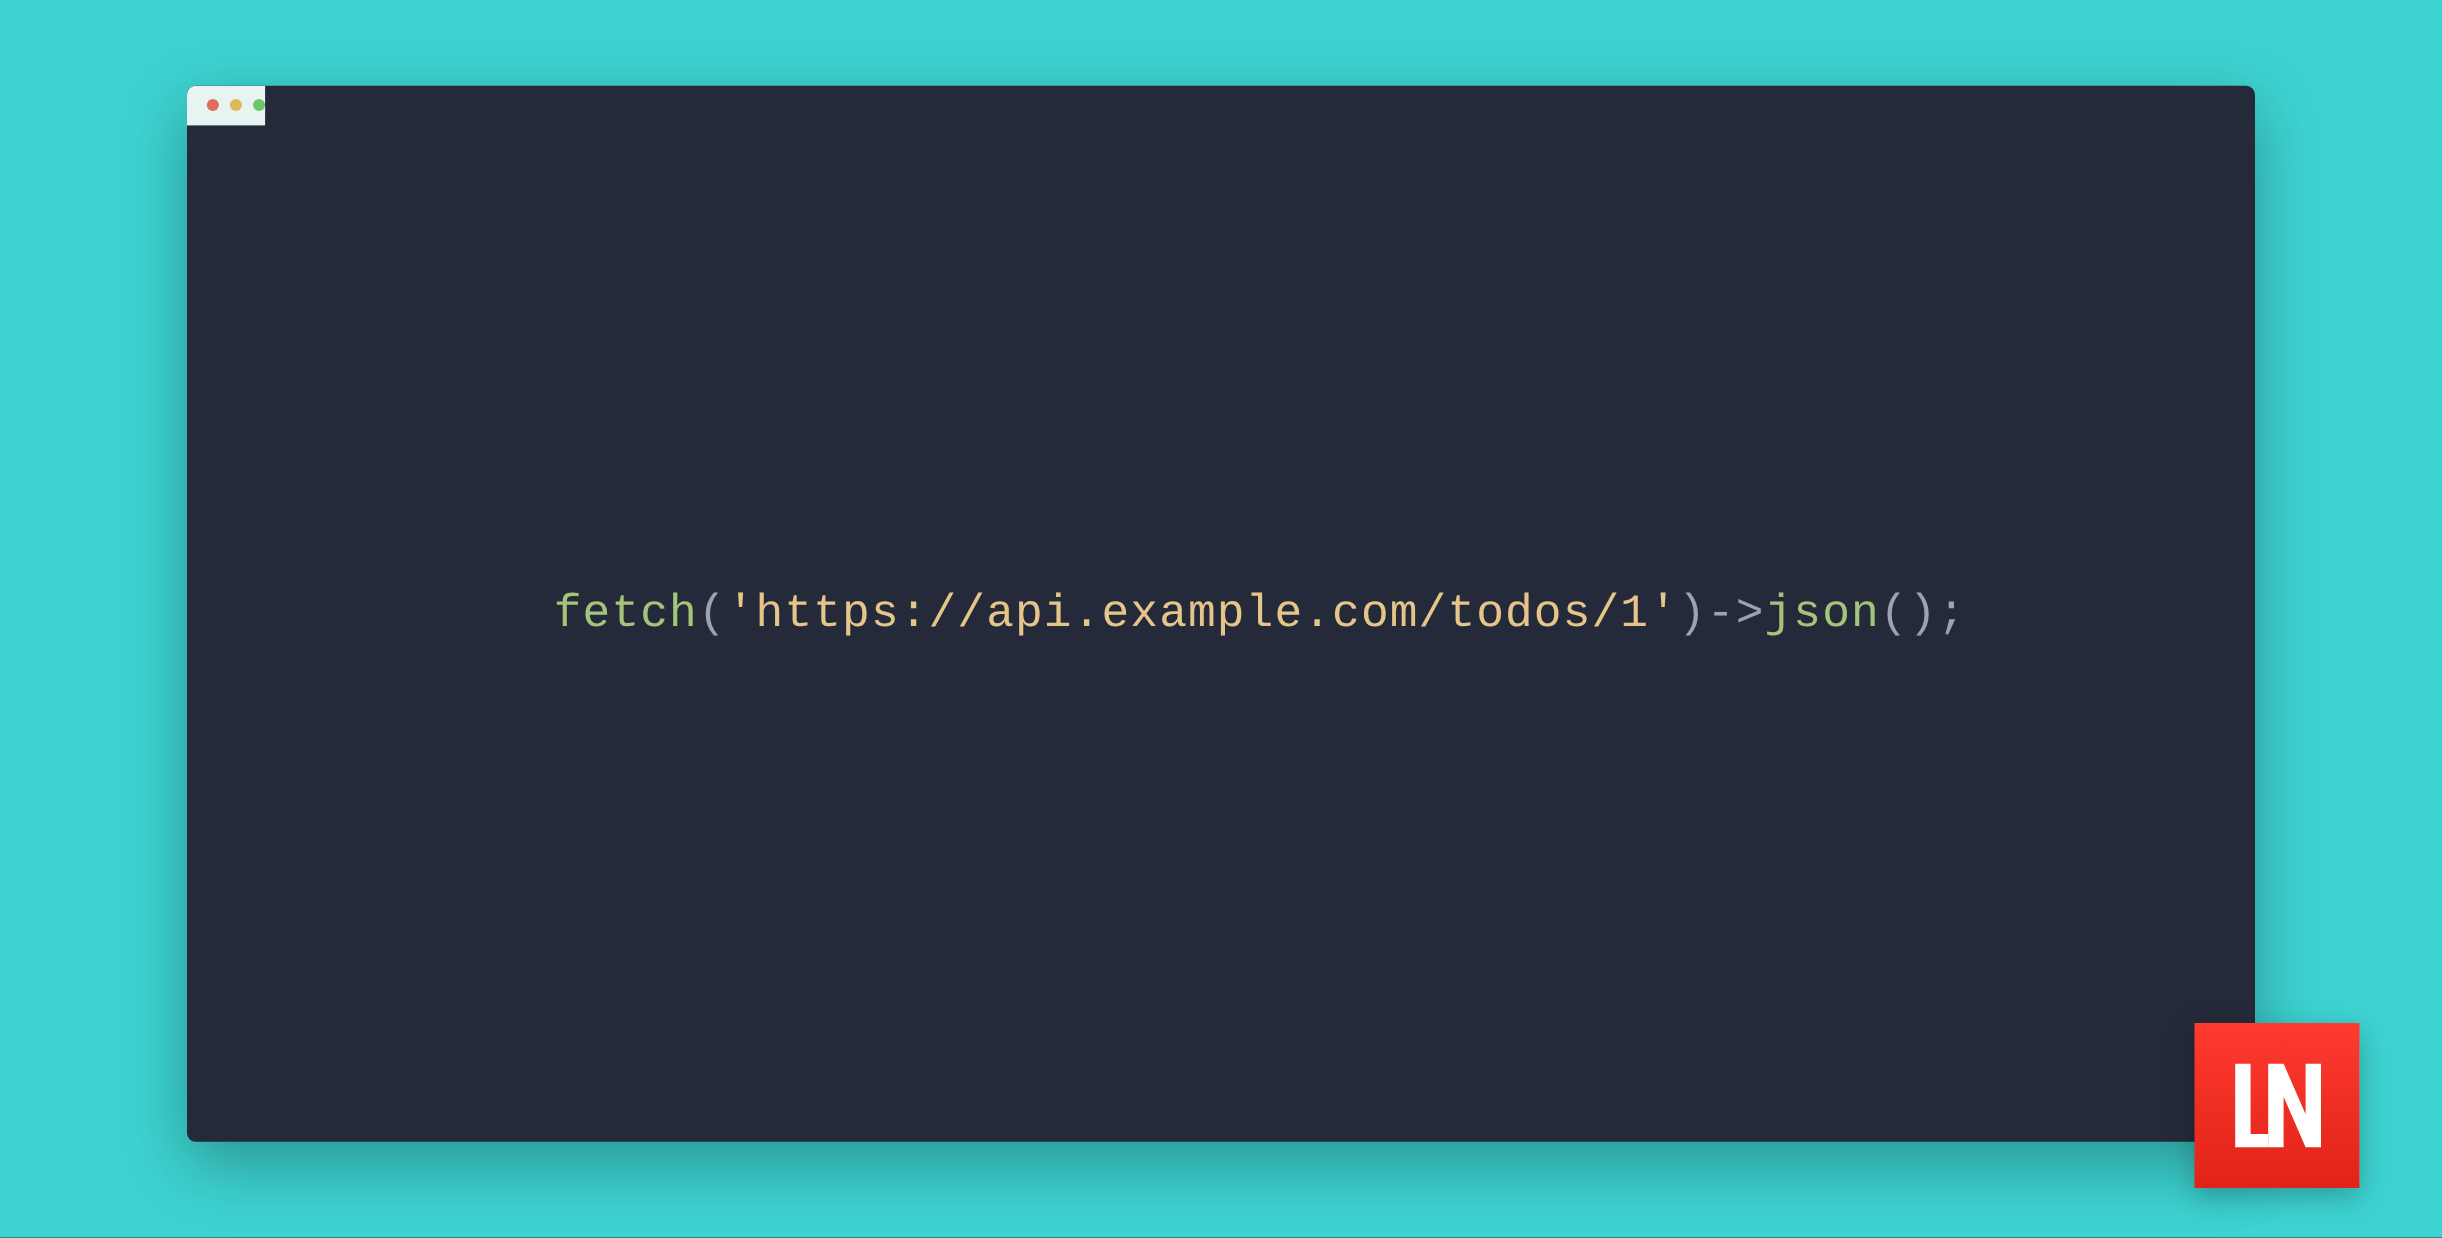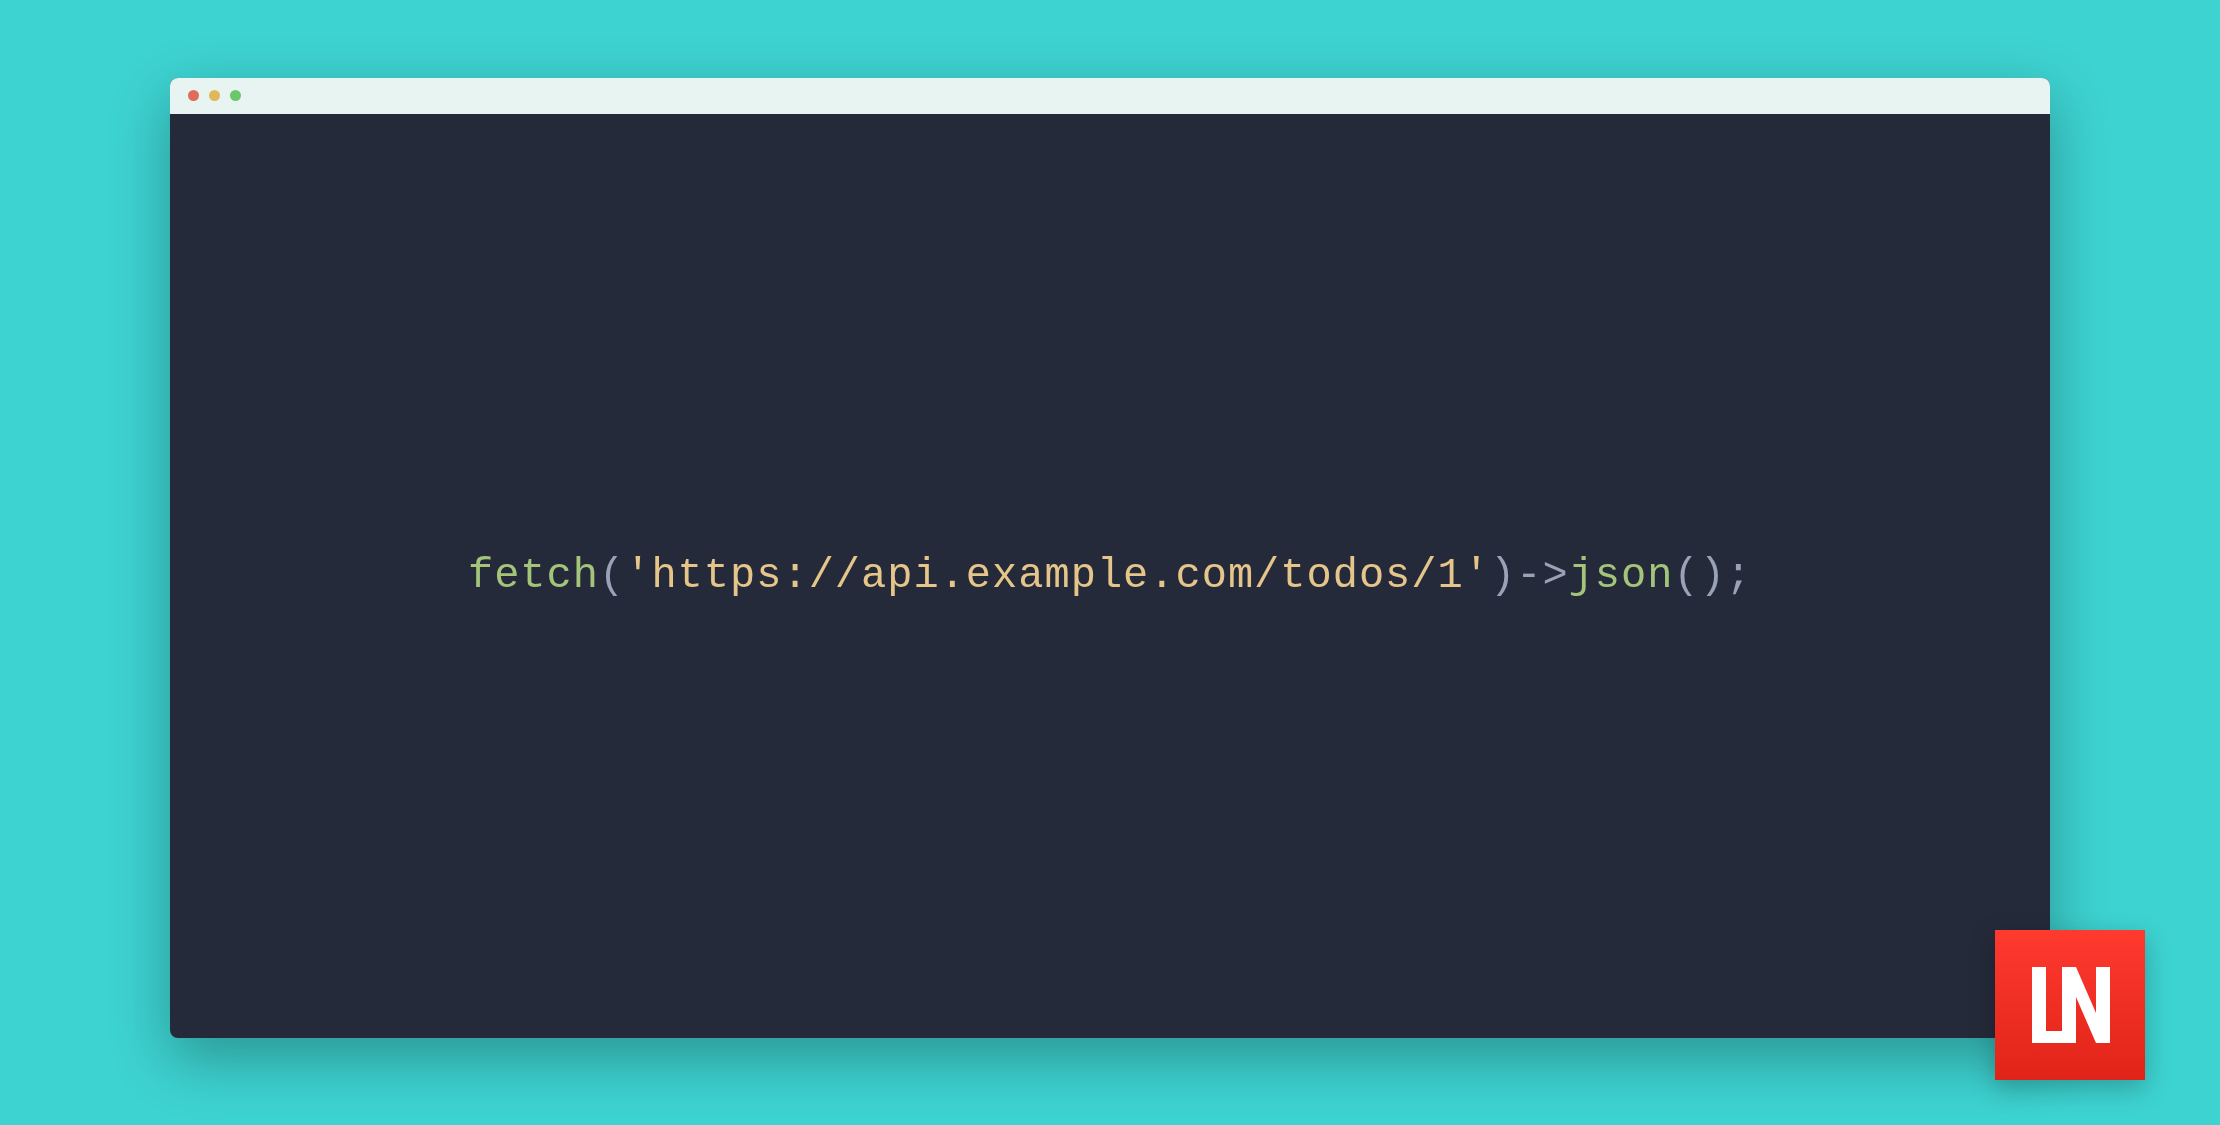--- a/index.html
+++ b/index.html
@@ -21,21 +21,21 @@
     }
 
     .window {
       width: 1880px;
       height: 960px;
       background: #252a3a;
       border-radius: 8px;
       overflow: hidden;
       box-shadow: 0 20px 60px rgba(0,0,0,0.3);
       display: flex;
-      flex-direction: column;
+      flex-direction: row;
       margin-top: -10px;
     }
 
     .titlebar {
       height: 36px;
       background: #e8f4f2;
       display: flex;
       align-items: center;
       padding-left: 18px;
       gap: 10px;

